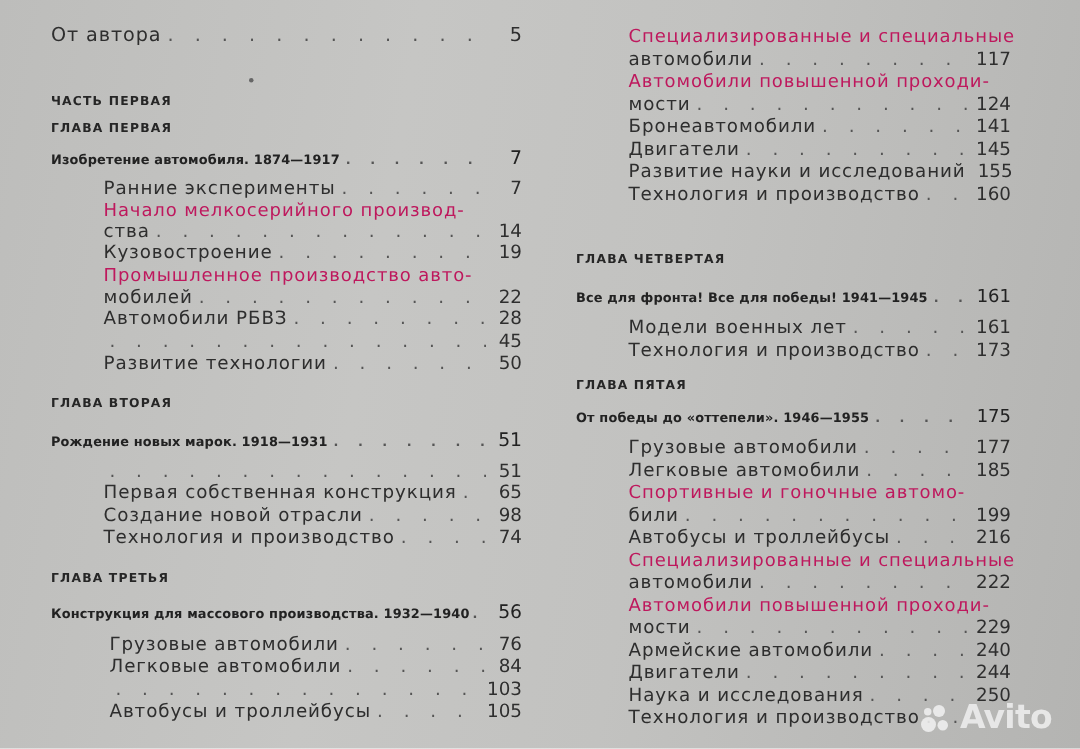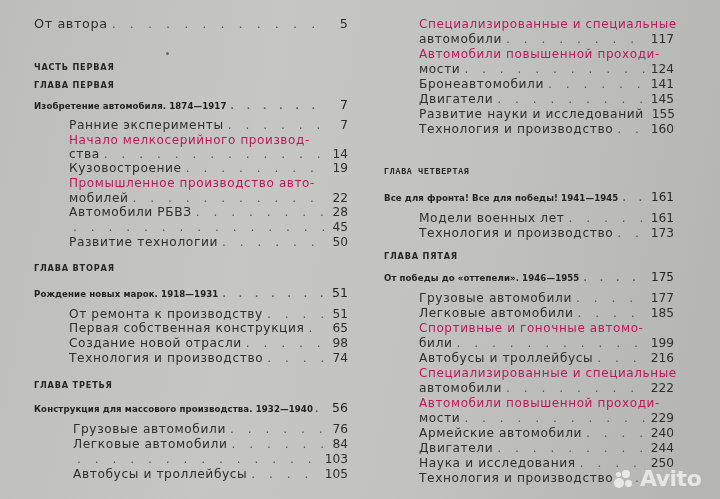--- a/index.html
+++ b/index.html
@@ -85,21 +85,20 @@
       <span class="p">50</span>
   </div>
 
   <div class="row cap" style="top:263px;">ГЛАВА ВТОРАЯ</div>
   <div class="row entry sec" style="top:286px;">
     <span class="t">Рождение новых марок. 1918—1931</span>
       <span class="dots"></span>
       <span class="p" style="font-size:12.5px;font-weight:normal;">51</span>
   </div>
   <div class="row entry sub" style="top:307px;">
-    <span class="t">От ремонта к производству</span>
       <span class="dots"></span>
       <span class="p">51</span>
   </div>
   <div class="row entry sub" style="top:321px;">
     <span class="t">Первая собственная конструкция</span>
       <span class="dots"></span>
       <span class="p">65</span>
   </div>
   <div class="row entry sub" style="top:336px;">
     <span class="t">Создание новой отрасли</span>
@@ -166,21 +165,21 @@
     <span class="t">Развитие науки и исследований</span>
       <span class="dots"></span>
       <span class="p">155</span>
   </div>
   <div class="row entry" style="top:122px;padding-left:35px;">
     <span class="t">Технология и производство</span>
       <span class="dots"></span>
       <span class="p">160</span>
   </div>
 
-  <div class="row cap" style="top:167px;font-family:Liberation Mono, monospace;">ГЛАВА ЧЕТВЕРТАЯ</div>
+  <div class="row cap" style="top:167px;">ГЛАВА ЧЕТВЕРТАЯ</div>
   <div class="row entry sec" style="top:190px;">
     <span class="t">Все для фронта! Все для победы! 1941—1945</span>
       <span class="dots"></span>
       <span class="p" style="font-size:12px;font-weight:normal;">161</span>
   </div>
   <div class="row entry" style="top:211px;padding-left:35px;">
     <span class="t">Модели военных лет</span>
       <span class="dots"></span>
       <span class="p">161</span>
   </div>

